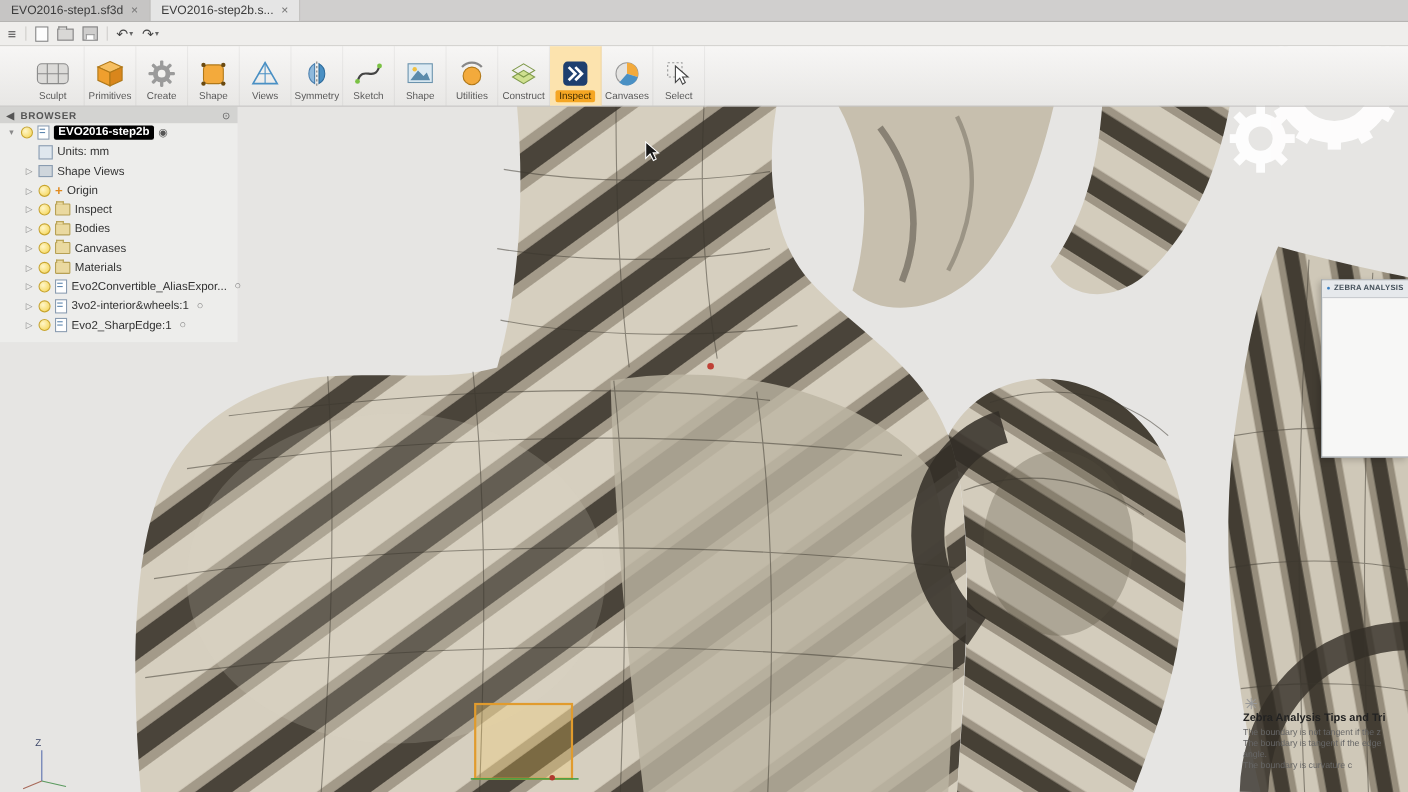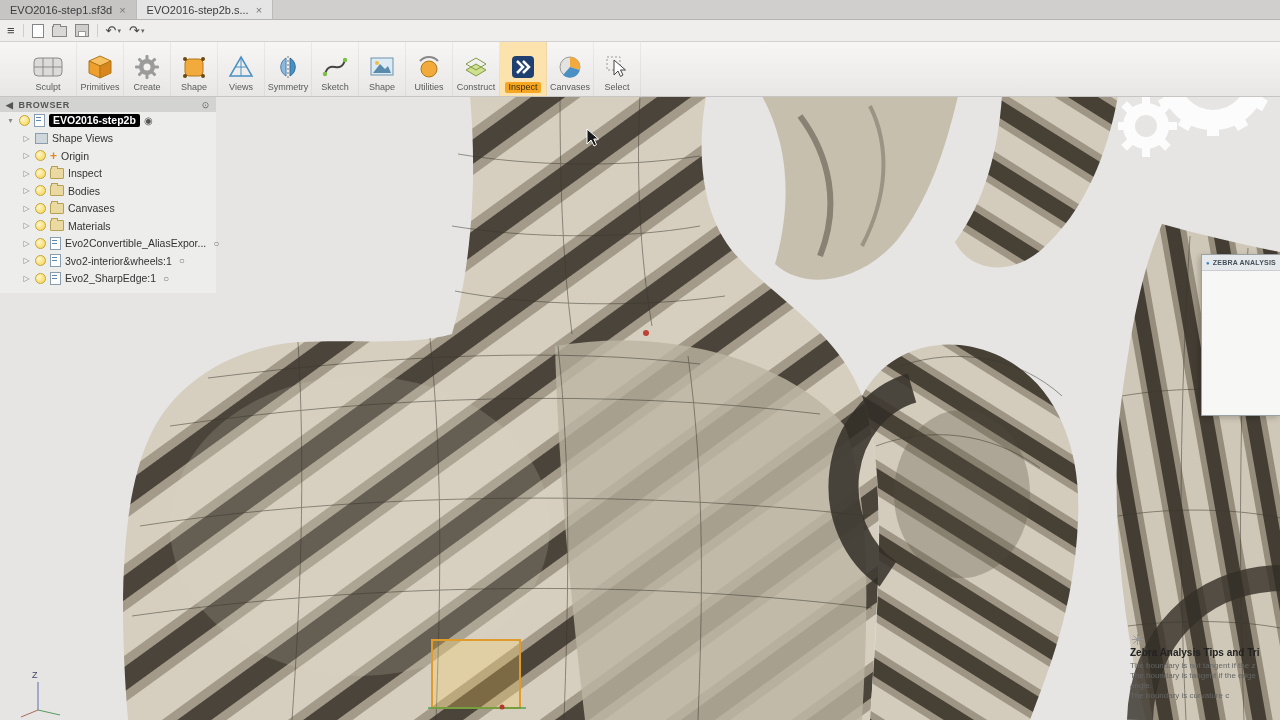--- a/index.html
+++ b/index.html
@@ -345,20 +345,24 @@
   </div>
 
   <div class="brow">
     <span class="arrow">▾</span>
     <span class="bulb"></span>
     <span class="dicon"></span>
     <span class="chip">EVO2016-step2b</span>
     <span class="eye">◉</span>
   </div>
 
+  <div class="brow ind2">
+    <span class="uicon"></span>
+    <span>Units: mm</span>
+  </div>
 
   <div class="brow ind1">
     <span class="arrow">▷</span>
     <span class="nicon"></span>
     <span>Shape Views</span>
   </div>
 
   <div class="brow ind1">
     <span class="arrow">▷</span>
     <span class="bulb"></span>

